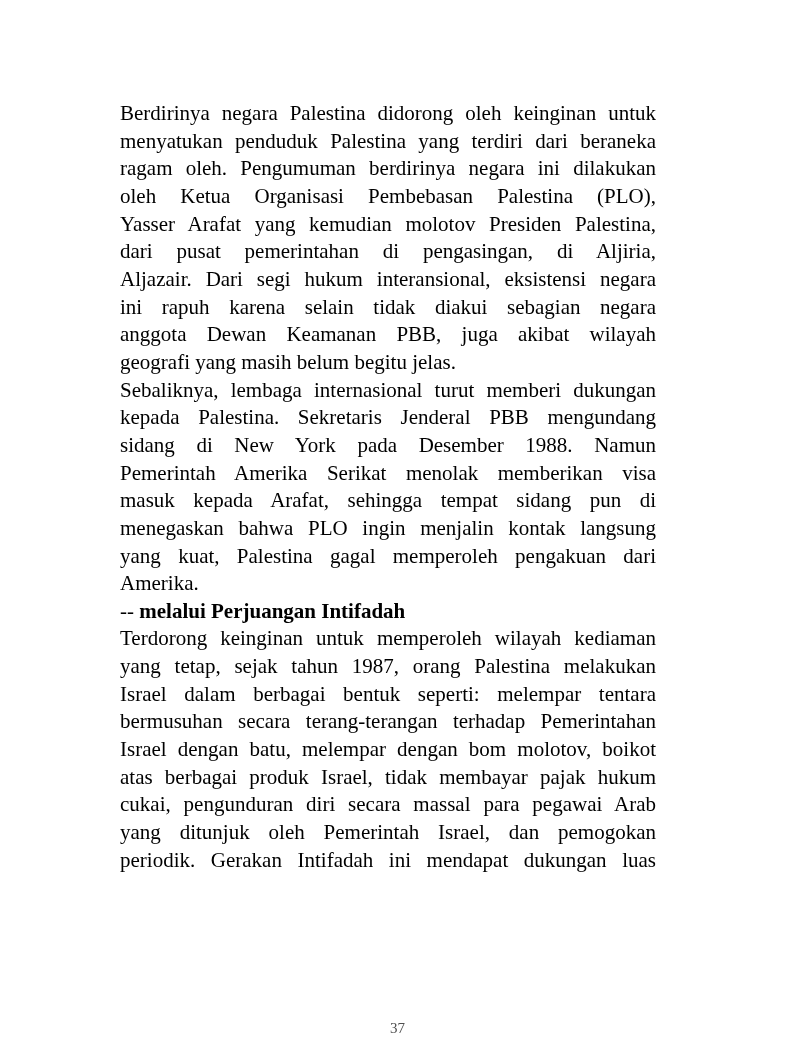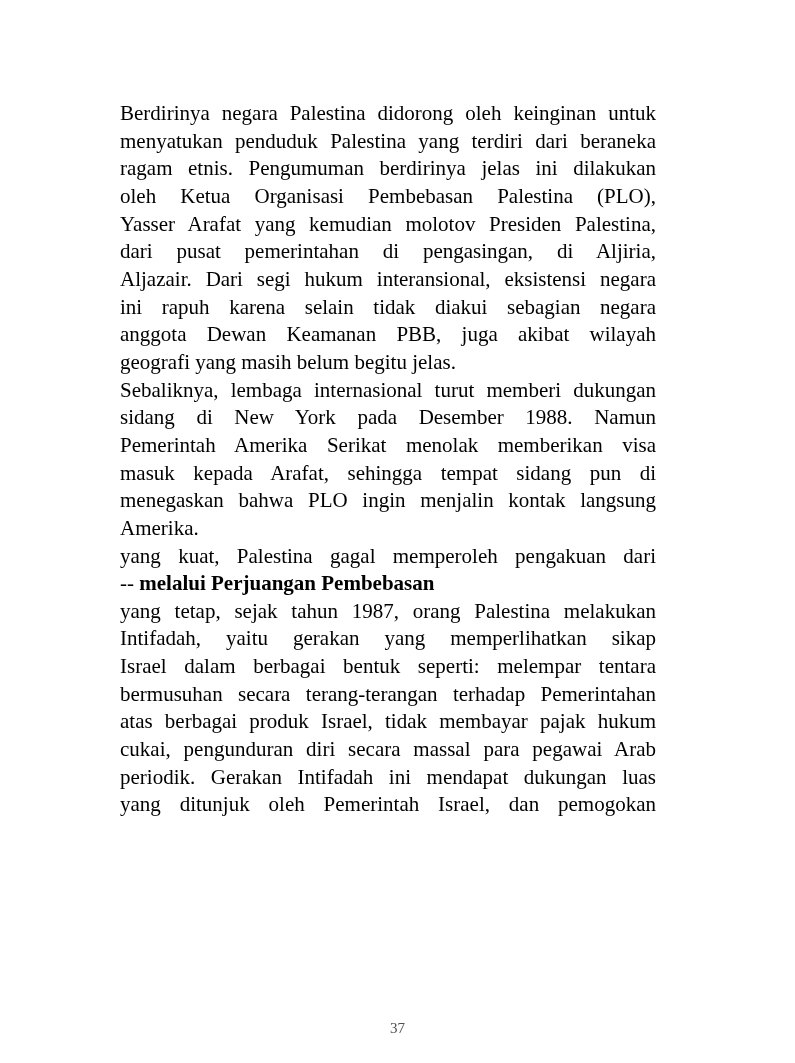--- a/index.html
+++ b/index.html
@@ -57,46 +57,48 @@
     }
   </style>
 </head>
 <body>
 
 <div class="page">
   <div class="text-block">
       <div class="paragraph body">
         <div class="line just">Berdirinya negara Palestina didorong oleh keinginan untuk</div>
         <div class="line just">menyatukan penduduk Palestina yang terdiri dari beraneka</div>
-        <div class="line just">ragam etnis. Pengumuman berdirinya jelas ini dilakukan</div>
+        <div class="line just">ragam oleh. Pengumuman berdirinya negara ini dilakukan</div>
         <div class="line just">oleh Ketua Organisasi Pembebasan Palestina (PLO),</div>
         <div class="line just">Yasser Arafat yang kemudian molotov Presiden Palestina,</div>
         <div class="line just">dari pusat pemerintahan di pengasingan, di Aljiria,</div>
         <div class="line just">Aljazair. Dari segi hukum interansional, eksistensi negara</div>
         <div class="line just">ini rapuh karena selain tidak diakui sebagian negara</div>
         <div class="line just">anggota Dewan Keamanan PBB, juga akibat wilayah</div>
         <div class="line">geografi yang masih belum begitu jelas.</div>
       </div>
       <div class="paragraph body">
         <div class="line just">Sebaliknya, lembaga internasional turut memberi dukungan</div>
+        <div class="line just">kepada Palestina. Sekretaris Jenderal PBB mengundang</div>
         <div class="line just">sidang di New York pada Desember 1988. Namun</div>
         <div class="line just">Pemerintah Amerika Serikat menolak memberikan visa</div>
         <div class="line just">masuk kepada Arafat, sehingga tempat sidang pun di</div>
         <div class="line just">menegaskan bahwa PLO ingin menjalin kontak langsung</div>
+        <div class="line just">yang kuat, Palestina gagal memperoleh pengakuan dari</div>
         <div class="line">Amerika.</div>
-        <div class="line just">yang kuat, Palestina gagal memperoleh pengakuan dari</div>
       </div>
       <div class="paragraph heading">
-        <div class="line"><span class="dash">-- </span><span class="heading-text">melalui Perjuangan Pembebasan</span></div>
+        <div class="line"><span class="dash">-- </span><span class="heading-text">melalui Perjuangan Intifadah</span></div>
       </div>
       <div class="paragraph body">
+        <div class="line just">Terdorong keinginan untuk memperoleh wilayah kediaman</div>
         <div class="line just">yang tetap, sejak tahun 1987, orang Palestina melakukan</div>
-        <div class="line just">Intifadah, yaitu gerakan yang memperlihatkan sikap</div>
         <div class="line just">Israel dalam berbagai bentuk seperti: melempar tentara</div>
         <div class="line just">bermusuhan secara terang-terangan terhadap Pemerintahan</div>
+        <div class="line just">Israel dengan batu, melempar dengan bom molotov, boikot</div>
         <div class="line just">atas berbagai produk Israel, tidak membayar pajak hukum</div>
         <div class="line just">cukai, pengunduran diri secara massal para pegawai Arab</div>
+        <div class="line just">yang ditunjuk oleh Pemerintah Israel, dan pemogokan</div>
         <div class="line just">periodik. Gerakan Intifadah ini mendapat dukungan luas</div>
-        <div class="line just">yang ditunjuk oleh Pemerintah Israel, dan pemogokan</div>
       </div>
     </div>
   <div class="page-number">37</div>
 </div>
 
 </body></html>

